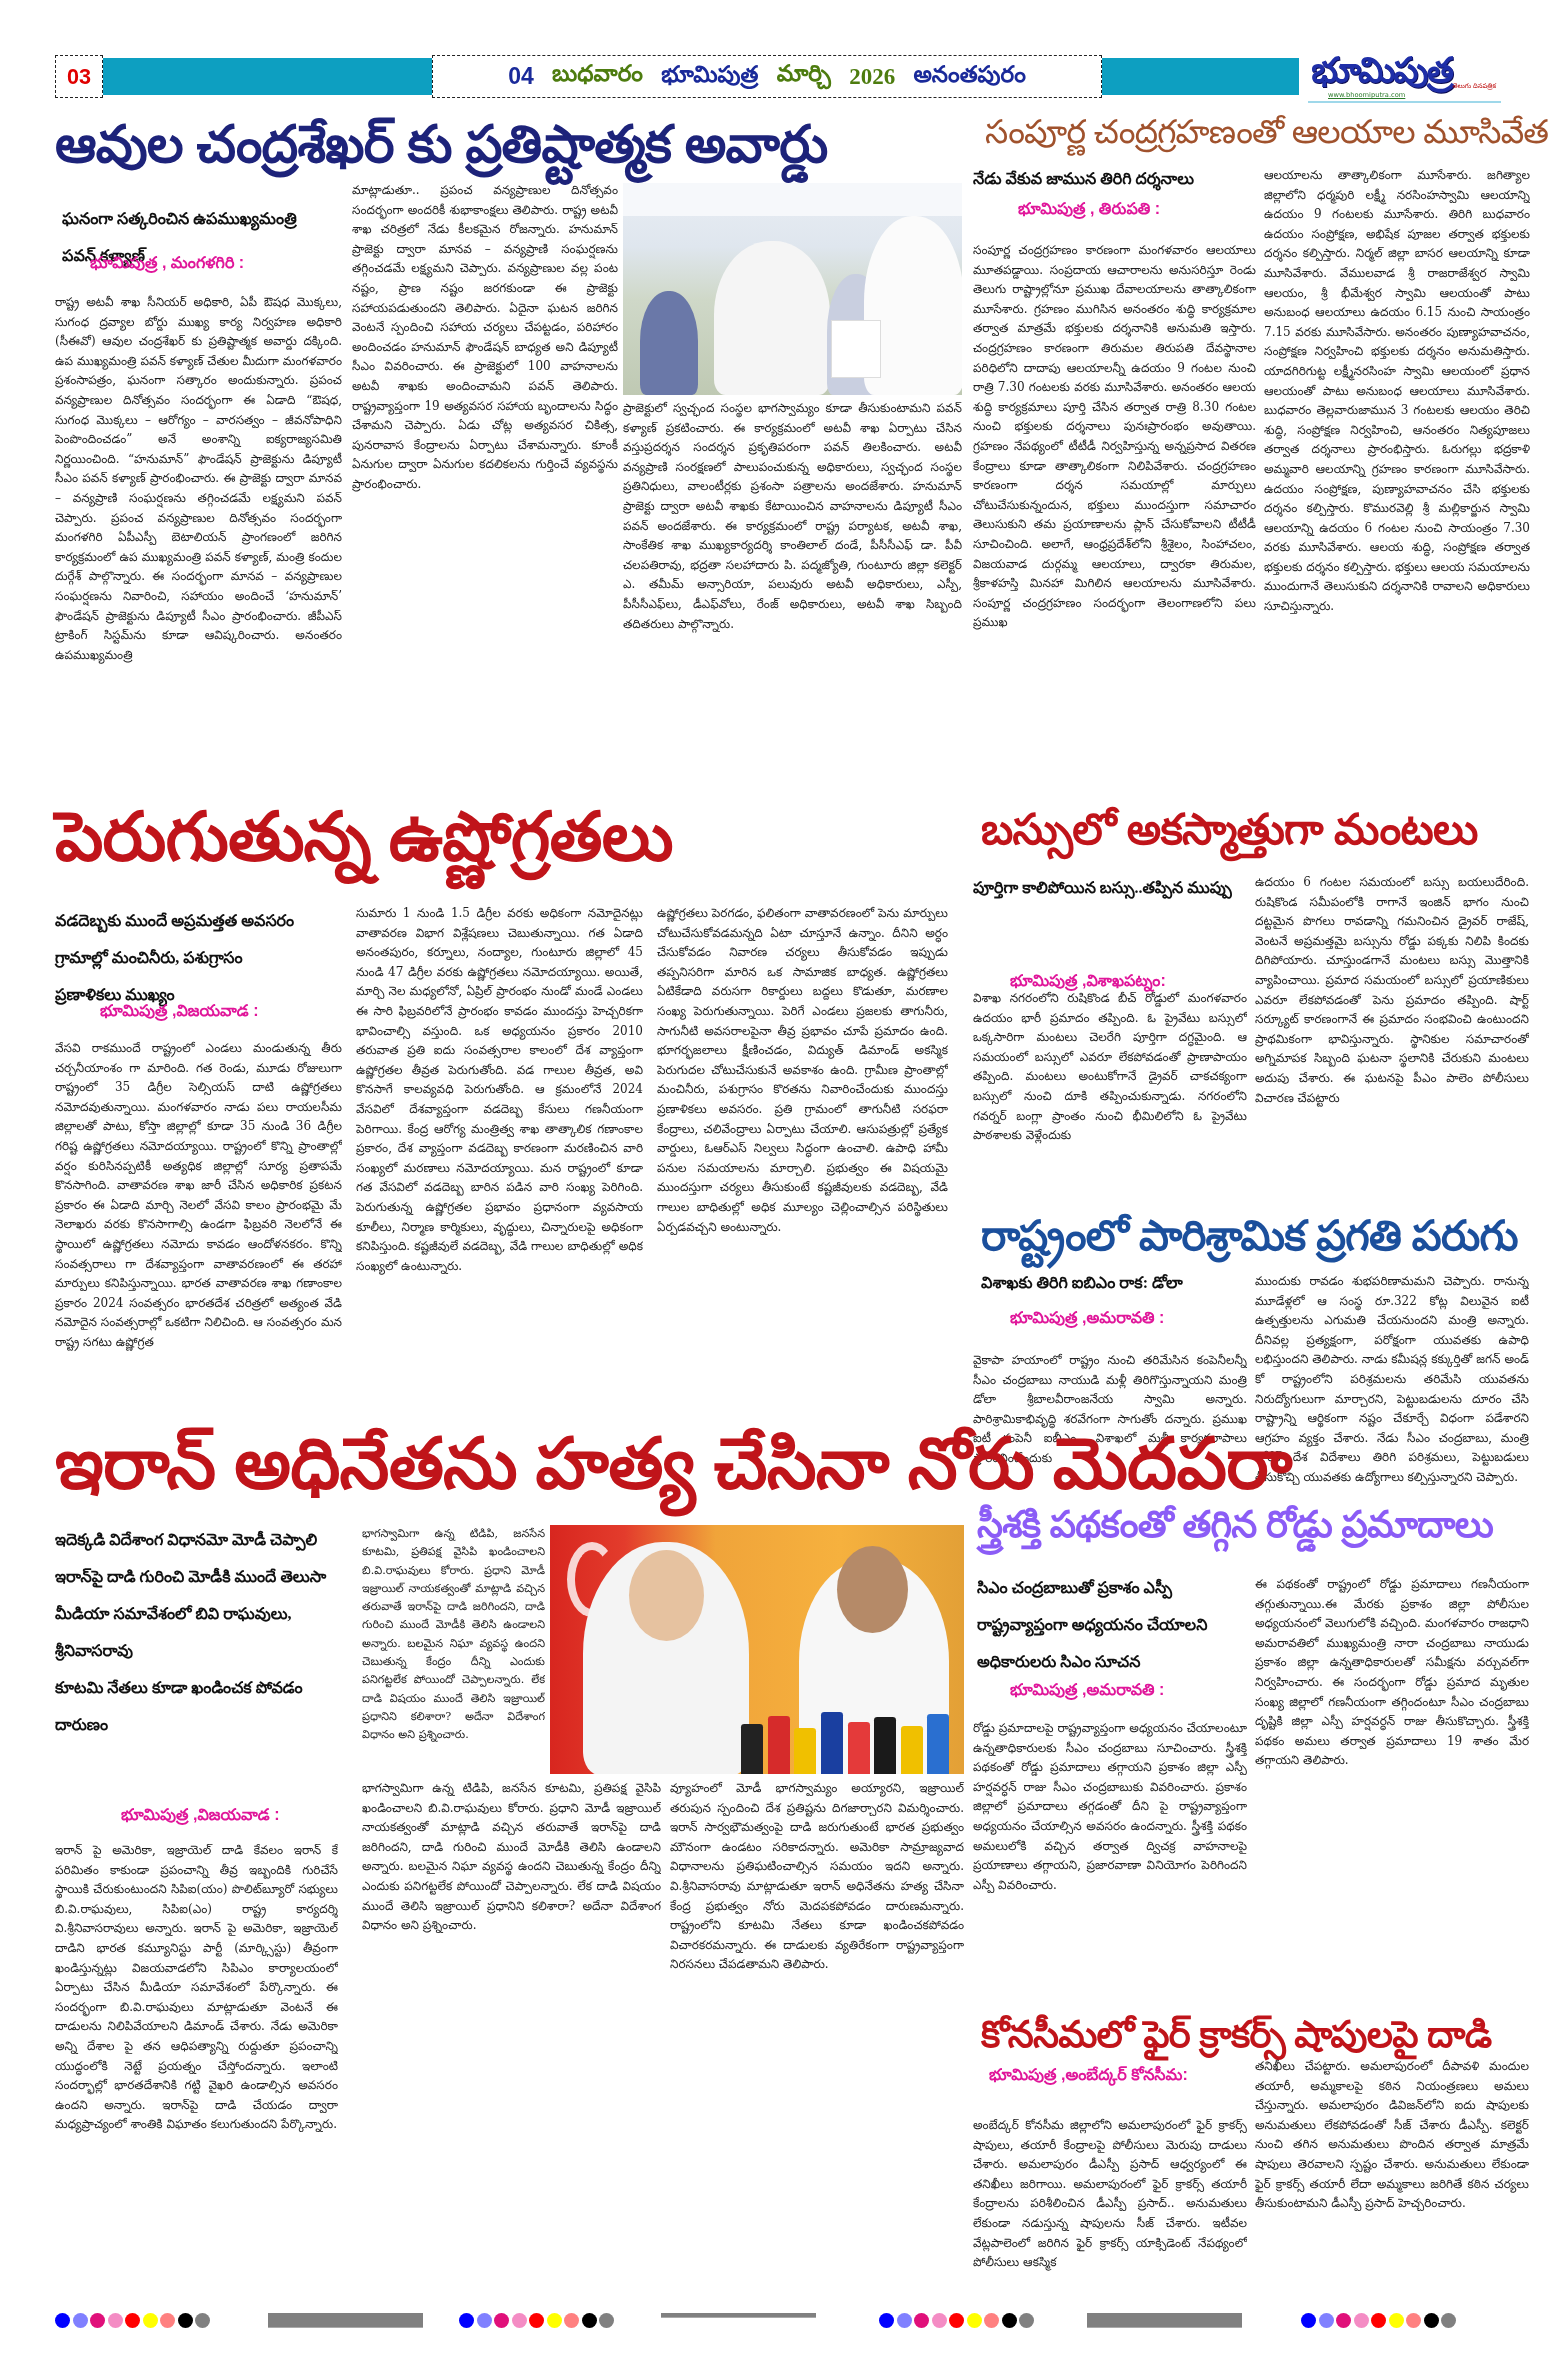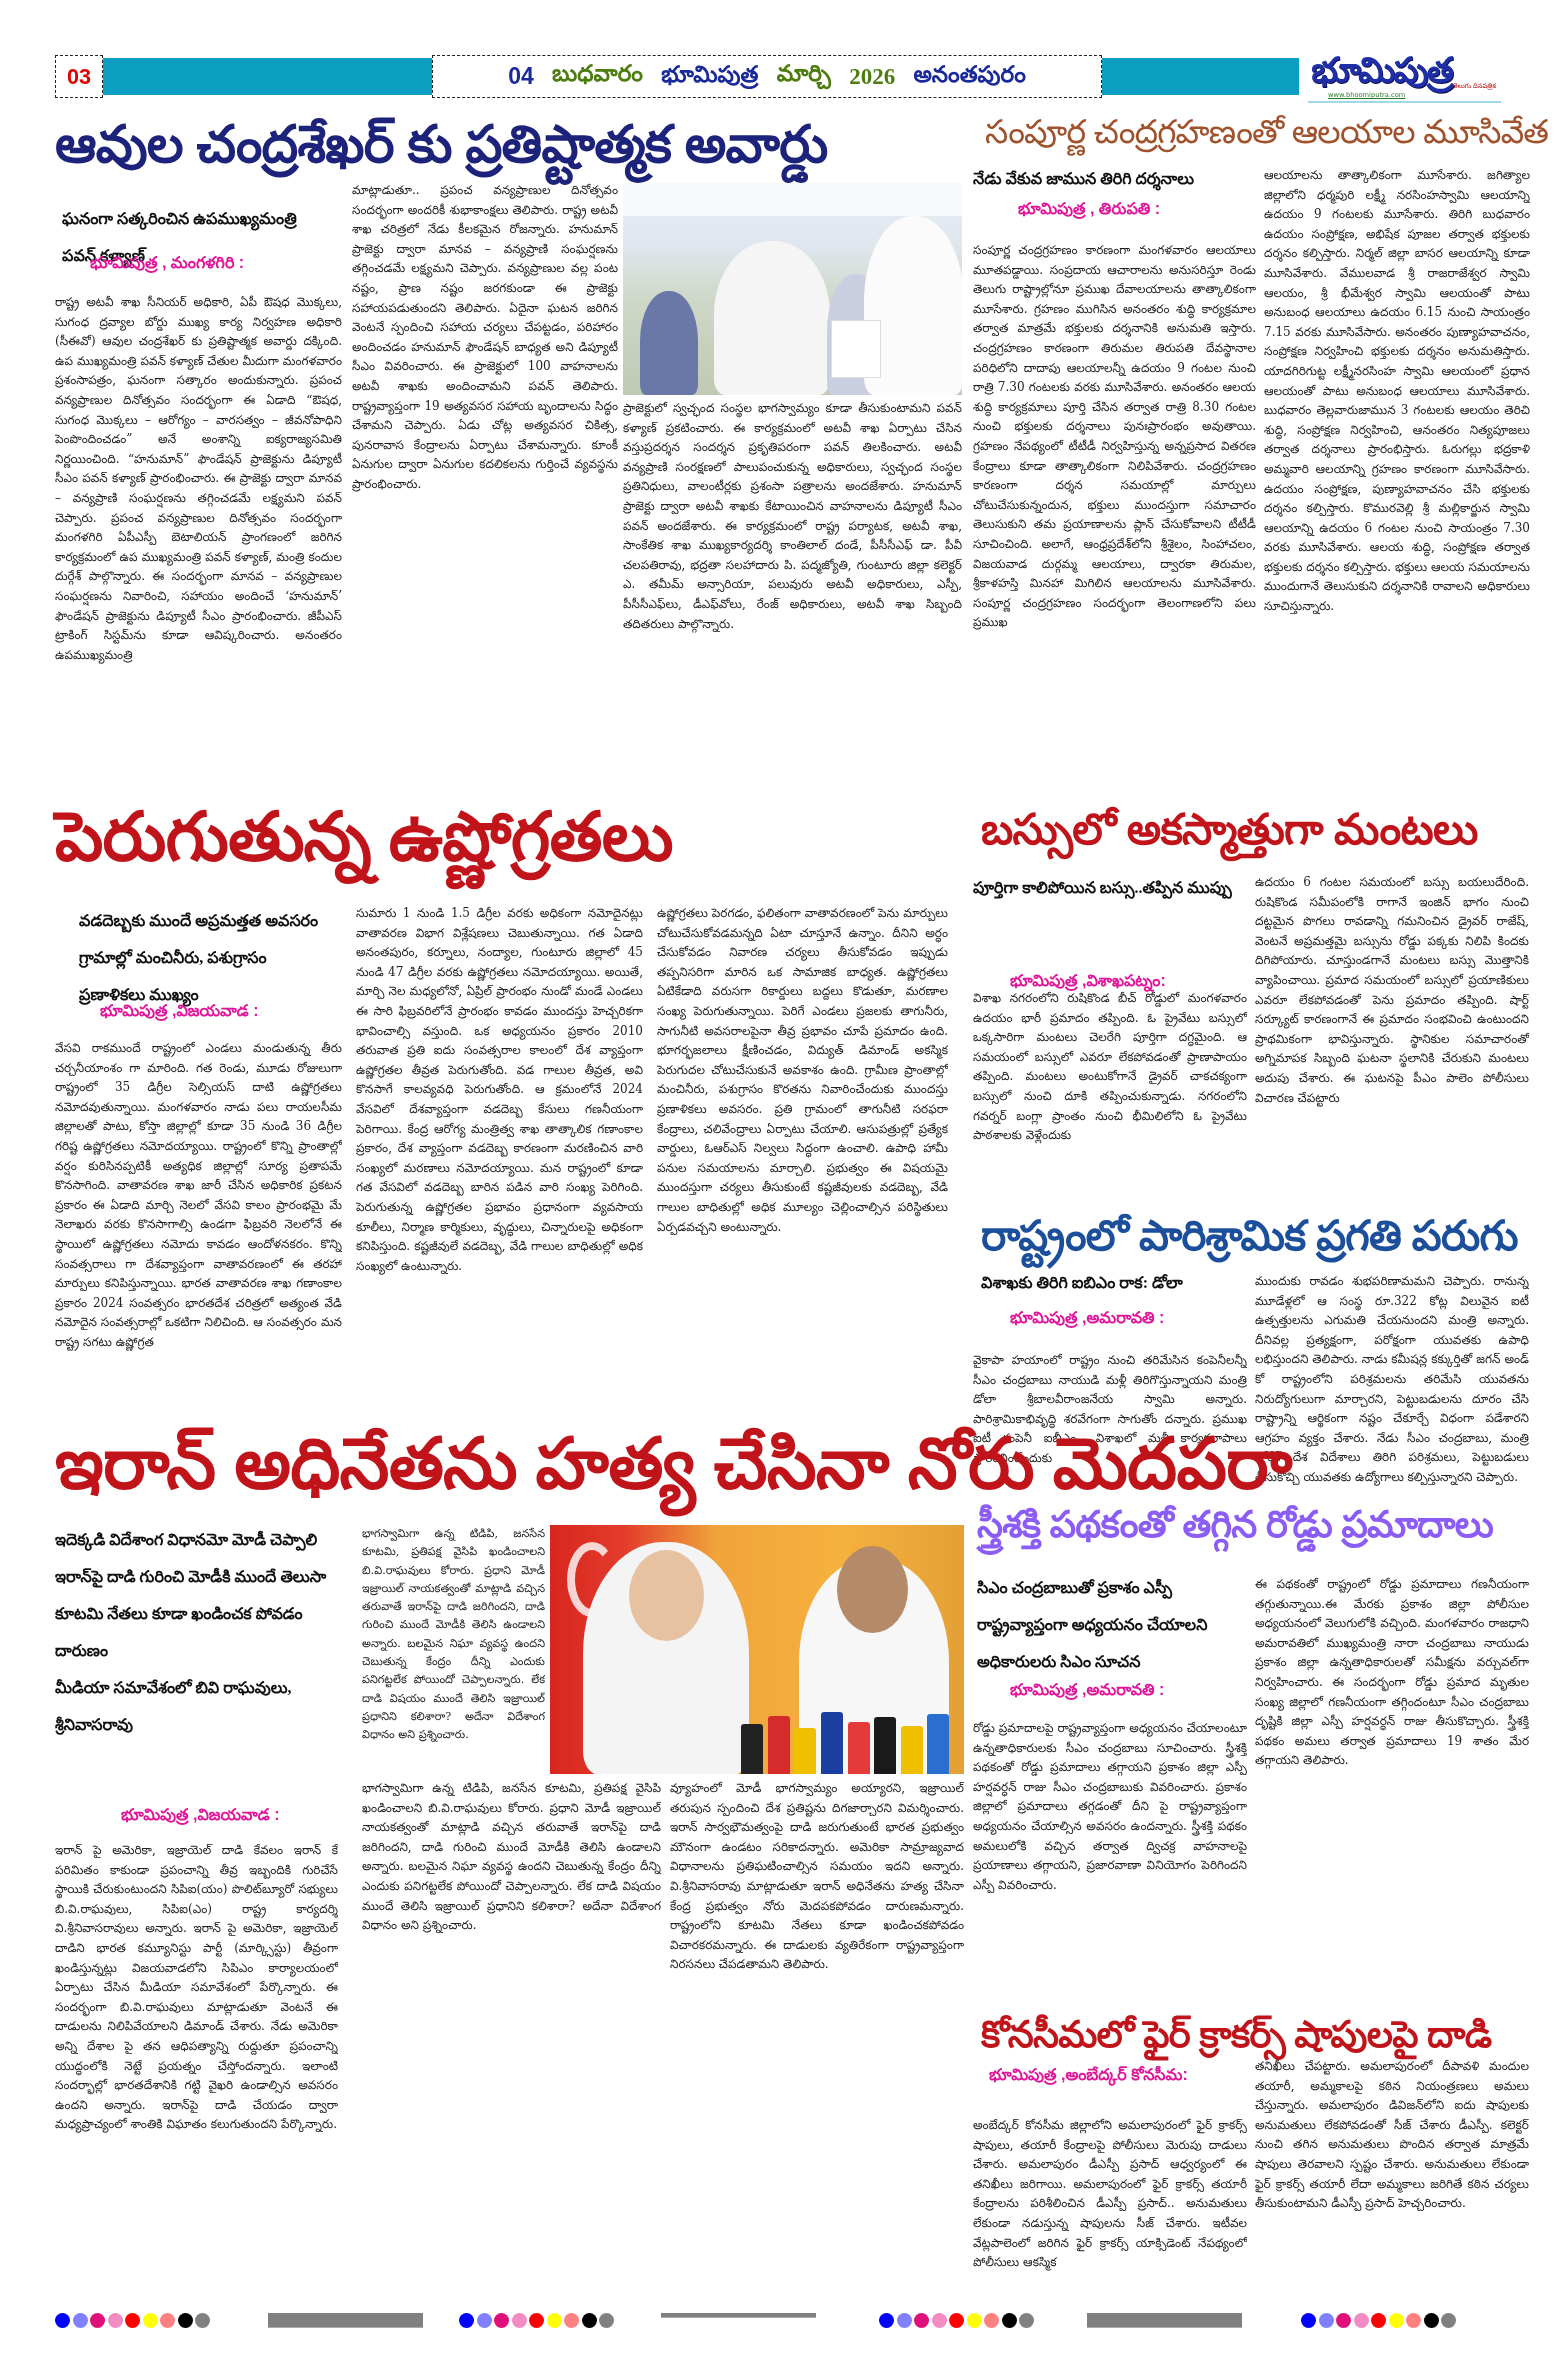--- a/index.html
+++ b/index.html
@@ -85,21 +85,21 @@
 <article>
   <h2 class="headline h-brown" style="left:985px; top:115px; font-size:33px;">సంపూర్ణ చంద్రగ్రహణంతో ఆలయాల మూసివేత</h2>
   <div class="sub" style="left:973px; top:166px; width:274px; line-height:25px;">నేడు వేకువ జామున తిరిగి దర్శనాలు</div>
   <div class="dateline-byline" style="left:1018px; top:200px;">భూమిపుత్ర , తిరుపతి :</div>
   <div class="col" style="left:973px; top:241px; width:283px; height:507px;">సంపూర్ణ చంద్రగ్రహణం కారణంగా మంగళవారం ఆలయాలు మూతపడ్డాయి. సంప్రదాయ ఆచారాలను అనుసరిస్తూ రెండు తెలుగు రాష్ట్రాల్లోనూ ప్రముఖ దేవాలయాలను తాత్కాలికంగా మూసేశారు. గ్రహణం ముగిసిన అనంతరం శుద్ధి కార్యక్రమాల తర్వాత మాత్రమే భక్తులకు దర్శనానికి అనుమతి ఇస్తారు. చంద్రగ్రహణం కారణంగా తిరుమల తిరుపతి దేవస్థానాల పరిధిలోని దాదాపు ఆలయాలన్నీ ఉదయం 9 గంటల నుంచి రాత్రి 7.30 గంటలకు వరకు మూసివేశారు. అనంతరం ఆలయ శుద్ధి కార్యక్రమాలు పూర్తి చేసిన తర్వాత రాత్రి 8.30 గంటల నుంచి భక్తులకు దర్శనాలు పునఃప్రారంభం అవుతాయి. గ్రహణం నేపథ్యంలో టీటీడీ నిర్వహిస్తున్న అన్నప్రసాద వితరణ కేంద్రాలు కూడా తాత్కాలికంగా నిలిపివేశారు. చంద్రగ్రహణం కారణంగా దర్శన సమయాల్లో మార్పులు చోటుచేసుకున్నందున, భక్తులు ముందస్తుగా సమాచారం తెలుసుకుని తమ ప్రయాణాలను ప్లాన్ చేసుకోవాలని టీటీడీ సూచించింది. అలాగే, ఆంధ్రప్రదేశ్‌లోని శ్రీశైలం, సింహాచలం, విజయవాడ దుర్గమ్మ ఆలయాలు, ద్వారకా తిరుమల, శ్రీకాళహస్తి మినహా మిగిలిన ఆలయాలను మూసివేశారు. సంపూర్ణ చంద్రగ్రహణం సందర్భంగా తెలంగాణలోని పలు ప్రముఖ</div>
   <div class="col" style="left:1264px; top:166px; width:266px; height:582px;">ఆలయాలను తాత్కాలికంగా మూసేశారు. జగిత్యాల జిల్లాలోని ధర్మపురి లక్ష్మీ నరసింహస్వామి ఆలయాన్ని ఉదయం 9 గంటలకు మూసేశారు. తిరిగి బుధవారం ఉదయం సంప్రోక్షణ, అభిషేక పూజల తర్వాత భక్తులకు దర్శనం కల్పిస్తారు. నిర్మల్ జిల్లా బాసర ఆలయాన్ని కూడా మూసివేశారు. వేములవాడ శ్రీ రాజరాజేశ్వర స్వామి ఆలయం, శ్రీ భీమేశ్వర స్వామి ఆలయంతో పాటు అనుబంధ ఆలయాలు ఉదయం 6.15 నుంచి సాయంత్రం 7.15 వరకు మూసివేసారు. అనంతరం పుణ్యాహవాచనం, సంప్రోక్షణ నిర్వహించి భక్తులకు దర్శనం అనుమతిస్తారు. యాదగిరిగుట్ట లక్ష్మీనరసింహ స్వామి ఆలయంలో ప్రధాన ఆలయంతో పాటు అనుబంధ ఆలయాలు మూసివేశారు. బుధవారం తెల్లవారుజామున 3 గంటలకు ఆలయం తెరిచి శుద్ధి, సంప్రోక్షణ నిర్వహించి, ఆనంతరం నిత్యపూజలు తర్వాత దర్శనాలు ప్రారంభిస్తారు. ఓరుగల్లు భద్రకాళి అమ్మవారి ఆలయాన్ని గ్రహణం కారణంగా మూసివేసారు. ఉదయం సంప్రోక్షణ, పుణ్యాహవాచనం చేసి భక్తులకు దర్శనం కల్పిస్తారు. కొమురవెల్లి శ్రీ మల్లికార్జున స్వామి ఆలయాన్ని ఉదయం 6 గంటల నుంచి సాయంత్రం 7.30 వరకు మూసివేశారు. ఆలయ శుద్ధి, సంప్రోక్షణ తర్వాత భక్తులకు దర్శనం కల్పిస్తారు. భక్తులు ఆలయ సమయాలను ముందుగానే తెలుసుకుని దర్శనానికి రావాలని అధికారులు సూచిస్తున్నారు.</div>
 </article>
 
 <article>
   <h1 class="headline h-red" style="left:55px; top:802px; font-size:68px;">పెరుగుతున్న ఉష్ణోగ్రతలు</h1>
-  <div class="sub" style="left:55px; top:902px; width:283px;margin-left:24px;">
+  <div class="sub" style="left:55px; top:902px; width:283px;">
     <div>వడదెబ్బకు ముందే అప్రమత్తత అవసరం</div>
     <div>గ్రామాల్లో మంచినీరు, పశుగ్రాసం</div>
     <div>ప్రణాళికలు ముఖ్యం</div>
   </div>
   <div class="dateline-byline" style="left:100px; top:1002px;">భూమిపుత్ర ,విజయవాడ :</div>
   <div class="col" style="left:55px; top:1039px; width:287px; height:366px;">వేసవి రాకముందే రాష్ట్రంలో ఎండలు మండుతున్న తీరు చర్చనీయాంశం గా మారింది. గత రెండు, మూడు రోజులుగా రాష్ట్రంలో 35 డిగ్రీల సెల్సియస్ దాటి ఉష్ణోగ్రతలు నమోదవుతున్నాయి. మంగళవారం నాడు పలు రాయలసీమ జిల్లాలతో పాటు, కోస్తా జిల్లాల్లో కూడా 35 నుండి 36 డిగ్రీల గరిష్ట ఉష్ణోగ్రతలు నమోదయ్యాయి. రాష్ట్రంలో కొన్ని ప్రాంతాల్లో వర్షం కురిసినప్పటికీ అత్యధిక జిల్లాల్లో సూర్య ప్రతాపమే కొనసాగింది. వాతావరణ శాఖ జారీ చేసిన అధికారిక ప్రకటన ప్రకారం ఈ ఏడాది మార్చి నెలలో వేసవి కాలం ప్రారంభమై మే నెలాఖరు వరకు కొనసాగాల్సి ఉండగా ఫిబ్రవరి నెలలోనే ఈ స్థాయిలో ఉష్ణోగ్రతలు నమోదు కావడం ఆందోళనకరం. కొన్ని సంవత్సరాలు గా దేశవ్యాప్తంగా వాతావరణంలో ఈ తరహా మార్పులు కనిపిస్తున్నాయి. భారత వాతావరణ శాఖ గణాంకాల ప్రకారం 2024 సంవత్సరం భారతదేశ చరిత్రలో అత్యంత వేడి నమోదైన సంవత్సరాల్లో ఒకటిగా నిలిచింది. ఆ సంవత్సరం మన రాష్ట్ర సగటు ఉష్ణోగ్రత</div>
   <div class="col" style="left:356px; top:904px; width:287px; height:499px;">సుమారు 1 నుండి 1.5 డిగ్రీల వరకు అధికంగా నమోదైనట్లు వాతావరణ విభాగ విశ్లేషణలు చెబుతున్నాయి. గత ఏడాది అనంతపురం, కర్నూలు, నంద్యాల, గుంటూరు జిల్లాలో 45 నుండి 47 డిగ్రీల వరకు ఉష్ణోగ్రతలు నమోదయ్యాయి. అయితే, మార్చి నెల మధ్యలోనో, ఏప్రిల్ ప్రారంభం నుండో మండే ఎండలు ఈ సారి ఫిబ్రవరిలోనే ప్రారంభం కావడం ముందస్తు హెచ్చరికగా భావించాల్సి వస్తుంది. ఒక అధ్యయనం ప్రకారం 2010 తరువాత ప్రతి ఐదు సంవత్సరాల కాలంలో దేశ వ్యాప్తంగా ఉష్ణోగ్రతల తీవ్రత పెరుగుతోంది. వడ గాలుల తీవ్రత, అవి కొనసాగే కాలవ్యవధి పెరుగుతోంది. ఆ క్రమంలోనే 2024 వేసవిలో దేశవ్యాప్తంగా వడదెబ్బ కేసులు గణనీయంగా పెరిగాయి. కేంద్ర ఆరోగ్య మంత్రిత్వ శాఖ తాత్కాలిక గణాంకాల ప్రకారం, దేశ వ్యాప్తంగా వడదెబ్బ కారణంగా మరణించిన వారి సంఖ్యలో మరణాలు నమోదయ్యాయి. మన రాష్ట్రంలో కూడా గత వేసవిలో వడదెబ్బ బారిన పడిన వారి సంఖ్య పెరిగింది. పెరుగుతున్న ఉష్ణోగ్రతల ప్రభావం ప్రధానంగా వ్యవసాయ కూలీలు, నిర్మాణ కార్మికులు, వృద్ధులు, చిన్నారులపై అధికంగా కనిపిస్తుంది. కష్టజీవులే వడదెబ్బ, వేడి గాలుల బాధితుల్లో అధిక సంఖ్యలో ఉంటున్నారు.</div>
   <div class="col" style="left:657px; top:904px; width:291px; height:499px;">ఉష్ణోగ్రతలు పెరగడం, ఫలితంగా వాతావరణంలో పెను మార్పులు చోటుచేసుకోవడమన్నది ఏటా చూస్తూనే ఉన్నాం. దీనిని అర్ధం చేసుకోవడం నివారణ చర్యలు తీసుకోవడం ఇప్పుడు తప్పనిసరిగా మారిన ఒక సామాజిక బాధ్యత. ఉష్ణోగ్రతలు ఏటికేడాది వరుసగా రికార్డులు బద్దలు కొడుతూ, మరణాల సంఖ్య పెరుగుతున్నాయి. పెరిగే ఎండలు ప్రజలకు తాగునీరు, సాగునీటి అవసరాలపైనా తీవ్ర ప్రభావం చూపే ప్రమాదం ఉంది. భూగర్భజలాలు క్షీణించడం, విద్యుత్ డిమాండ్ అకస్మిక పెరుగుదల చోటుచేసుకునే అవకాశం ఉంది. గ్రామీణ ప్రాంతాల్లో మంచినీరు, పశుగ్రాసం కొరతను నివారించేందుకు ముందస్తు ప్రణాళికలు అవసరం. ప్రతి గ్రామంలో తాగునీటి సరఫరా కేంద్రాలు, చలివేంద్రాలు ఏర్పాటు చేయాలి. ఆసుపత్రుల్లో ప్రత్యేక వార్డులు, ఓఆర్ఎస్ నిల్వలు సిద్ధంగా ఉంచాలి. ఉపాధి హామీ పనుల సమయాలను మార్చాలి. ప్రభుత్వం ఈ విషయమై ముందస్తుగా చర్యలు తీసుకుంటే కష్టజీవులకు వడదెబ్బ, వేడి గాలుల బాధితుల్లో అధిక మూల్యం చెల్లించాల్సిన పరిస్థితులు ఏర్పడవచ్చని అంటున్నారు.</div>
 </article>
 
@@ -117,22 +117,22 @@
   <div class="dateline-byline" style="left:1010px; top:1309px;">భూమిపుత్ర ,అమరావతి :</div>
   <div class="col" style="left:973px; top:1351px; width:274px; height:141px;">వైకాపా హయాంలో రాష్ట్రం నుంచి తరిమేసిన కంపెనీలన్నీ సీఎం చంద్రబాబు నాయుడి మళ్లీ తిరిగొస్తున్నాయని మంత్రి డోలా శ్రీబాలవీరాంజనేయ స్వామి అన్నారు. పారిశ్రామికాభివృద్ధి శరవేగంగా సాగుతోం దన్నారు. ప్రముఖ ఐటీ కంపెనీ ఐబీఎం.. విశాఖలో మళ్లీ కార్యకలాపాలు ప్రారంభించేందుకు</div>
   <div class="col" style="left:1255px; top:1272px; width:274px; height:224px;">ముందుకు రావడం శుభపరిణామమని చెప్పారు. రానున్న మూడేళ్లలో ఆ సంస్థ రూ.322 కోట్ల విలువైన ఐటీ ఉత్పత్తులను ఎగుమతి చేయనుందని మంత్రి అన్నారు. దీనివల్ల ప్రత్యక్షంగా, పరోక్షంగా యువతకు ఉపాధి లభిస్తుందని తెలిపారు. నాడు కమీషన్ల కక్కుర్తితో జగన్ అండ్ కో రాష్ట్రంలోని పరిశ్రమలను తరిమేసి యువతను నిరుద్యోగులుగా మార్చారని, పెట్టుబడులను దూరం చేసి రాష్ట్రాన్ని ఆర్థికంగా నష్టం చేకూర్చే విధంగా పడేశారని ఆగ్రహం వ్యక్తం చేశారు. నేడు సీఎం చంద్రబాబు, మంత్రి లోకేశ్ దేశ విదేశాలు తిరిగి పరిశ్రమలు, పెట్టుబడులు తీసుకొచ్చి యువతకు ఉద్యోగాలు కల్పిస్తున్నారని చెప్పారు.</div>
 </article>
 
 <article>
   <h1 class="headline h-red" style="left:55px; top:1428px; font-size:71px;">ఇరాన్ అధినేతను హత్య చేసినా నోరు మెదపరా</h1>
   <div class="sub" style="left:55px; top:1521px; width:274px;">
     <div>ఇదెక్కడి విదేశాంగ విధానమో మోడీ చెప్పాలి</div>
     <div>ఇరాన్‌పై దాడి గురించి మోడీకి ముందే తెలుసా</div>
+    <div>మీడియా సమావేశంలో బివి రాఘవులు, శ్రీనివాసరావు</div>
     <div>కూటమి నేతలు కూడా ఖండించక పోవడం దారుణం</div>
-    <div>మీడియా సమావేశంలో బివి రాఘవులు, శ్రీనివాసరావు</div>
   </div>
   <div class="dateline-byline" style="left:121px; top:1806px;">భూమిపుత్ర ,విజయవాడ :</div>
   <div class="col" style="left:55px; top:1841px; width:283px; height:470px;">ఇరాన్ పై అమెరికా, ఇజ్రాయెల్ దాడి కేవలం ఇరాన్ కే పరిమితం కాకుండా ప్రపంచాన్ని తీవ్ర ఇబ్బందికి గురిచేసే స్థాయికి చేరుకుంటుందని సిపిఐ(యం) పొలిట్‌బ్యూరో సభ్యులు బి.వి.రాఘవులు, సిపిఐ(ఎం) రాష్ట్ర కార్యదర్శి వి.శ్రీనివాసరావులు అన్నారు. ఇరాన్ పై అమెరికా, ఇజ్రాయెల్ దాడిని భారత కమ్యూనిస్టు పార్టీ (మార్క్సిస్టు) తీవ్రంగా ఖండిస్తున్నట్లు విజయవాడలోని సిపిఎం కార్యాలయంలో ఏర్పాటు చేసిన మీడియా సమావేశంలో పేర్కొన్నారు. ఈ సందర్భంగా బి.వి.రాఘవులు మాట్లాడుతూ వెంటనే ఈ దాడులను నిలిపివేయాలని డిమాండ్ చేశారు. నేడు అమెరికా అన్ని దేశాల పై తన ఆధిపత్యాన్ని రుద్దుతూ ప్రపంచాన్ని యుద్ధంలోకి నెట్టే ప్రయత్నం చేస్తోందన్నారు. ఇలాంటి సందర్భాల్లో భారతదేశానికి గట్టి వైఖరి ఉండాల్సిన అవసరం ఉందని అన్నారు. ఇరాన్‌పై దాడి చేయడం ద్వారా మధ్యప్రాచ్యంలో శాంతికి విఘాతం కలుగుతుందని పేర్కొన్నారు.</div>
   <div class="col" style="left:362px; top:1525px; width:183px; height:416px; font-size:11.2px; line-height:18.3px;">భాగస్వామిగా ఉన్న టిడిపి, జనసేన కూటమి, ప్రతిపక్ష వైసిపి ఖండించాలని బి.వి.రాఘవులు కోరారు. ప్రధాని మోడీ ఇజ్రాయిల్ నాయకత్వంతో మాట్లాడి వచ్చిన తరువాతే ఇరాన్‌పై దాడి జరిగిందని, దాడి గురించి ముందే మోడీకి తెలిసి ఉండాలని అన్నారు. బలమైన నిఘా వ్యవస్థ ఉందని చెబుతున్న కేంద్రం దీన్ని ఎందుకు పనిగట్టలేక పోయిందో చెప్పాలన్నారు. లేక దాడి విషయం ముందే తెలిసి ఇజ్రాయిల్ ప్రధానిని కలిశారా? అదేనా విదేశాంగ విధానం అని ప్రశ్నించారు.</div>
   <div class="photo photo-press" style="left:550px; top:1525px; width:414px; height:249px;">
     <div style="position:absolute;left:16.6px;top:16.6px;width:50px;height:75px;border:8.3px solid #ffffff;border-radius:50%;border-right-color:transparent;opacity:.8;"></div>
     <div class="person" style="left:33px;top:16.6px;width:166px;height:233px;background:#f4f4f4;"></div>
     <div style="position:absolute;left:79px;top:25px;width:75px;height:91px;border-radius:50%;background:#e6c2a0;"></div>
     <div class="person" style="left:249px;top:33px;width:150px;height:216px;background:#f7f7f7;"></div>
     <div style="position:absolute;left:287px;top:21px;width:71px;height:87px;border-radius:50%;background:#b58a68;"></div>

